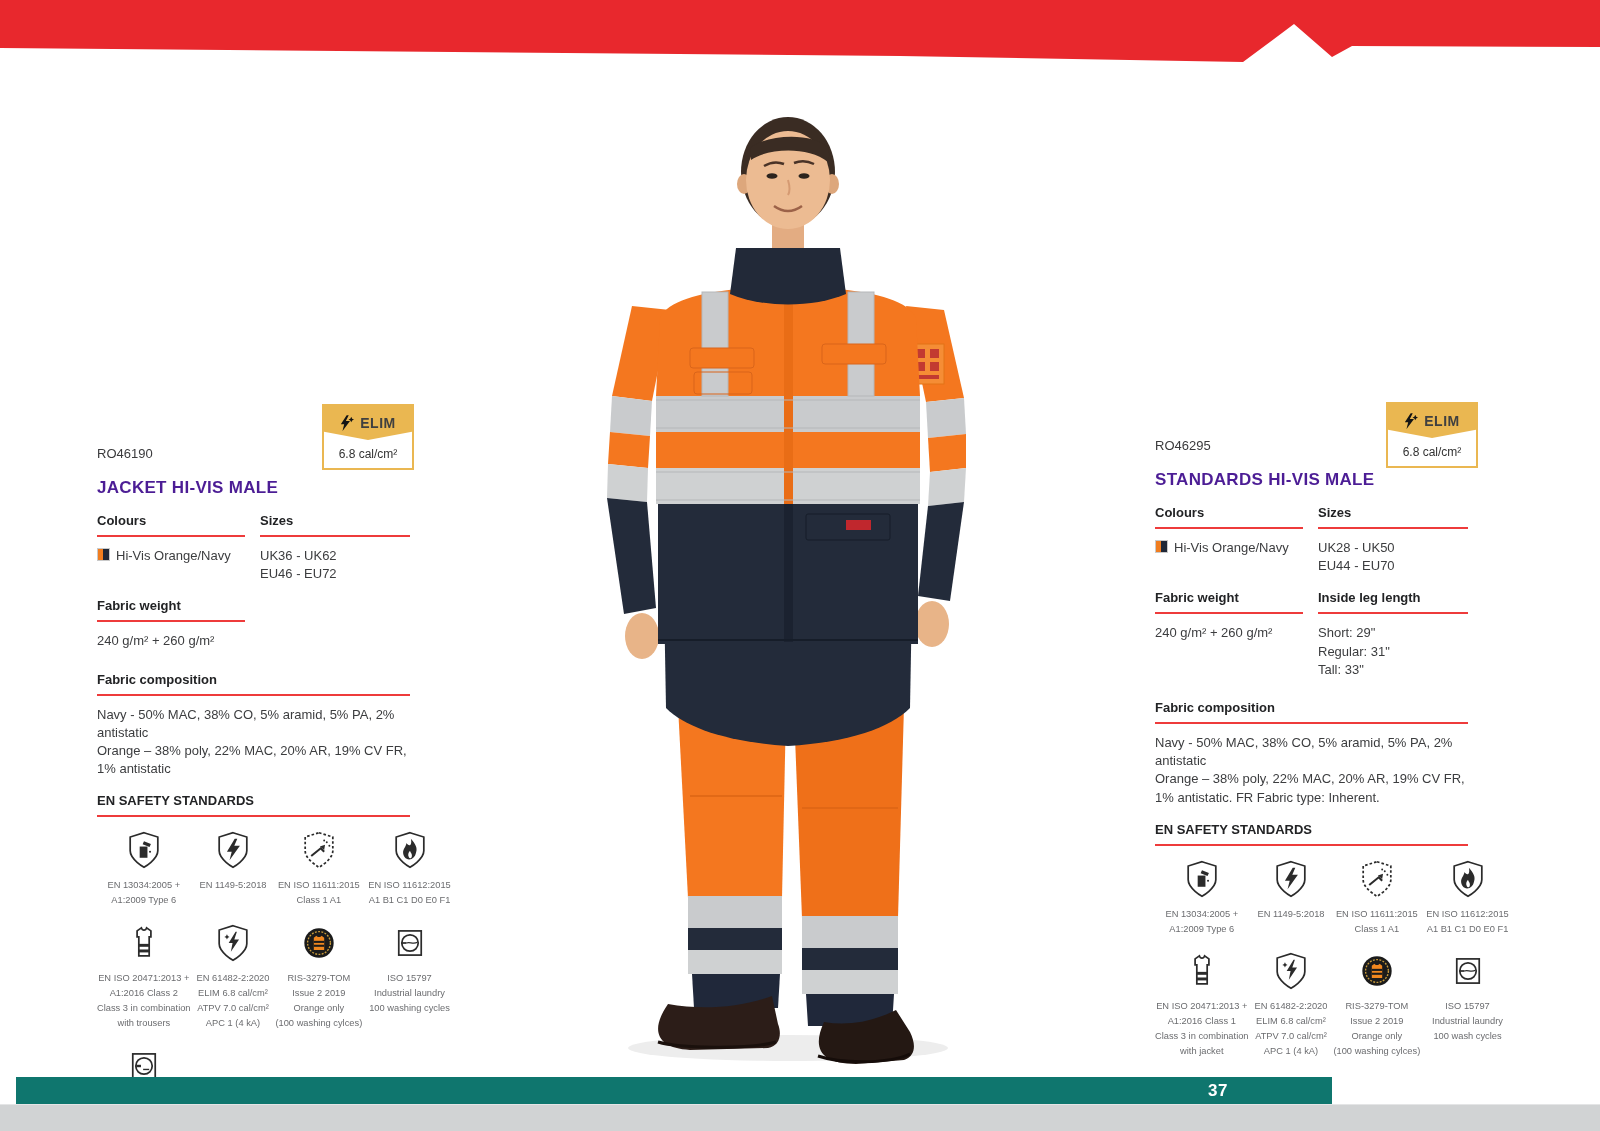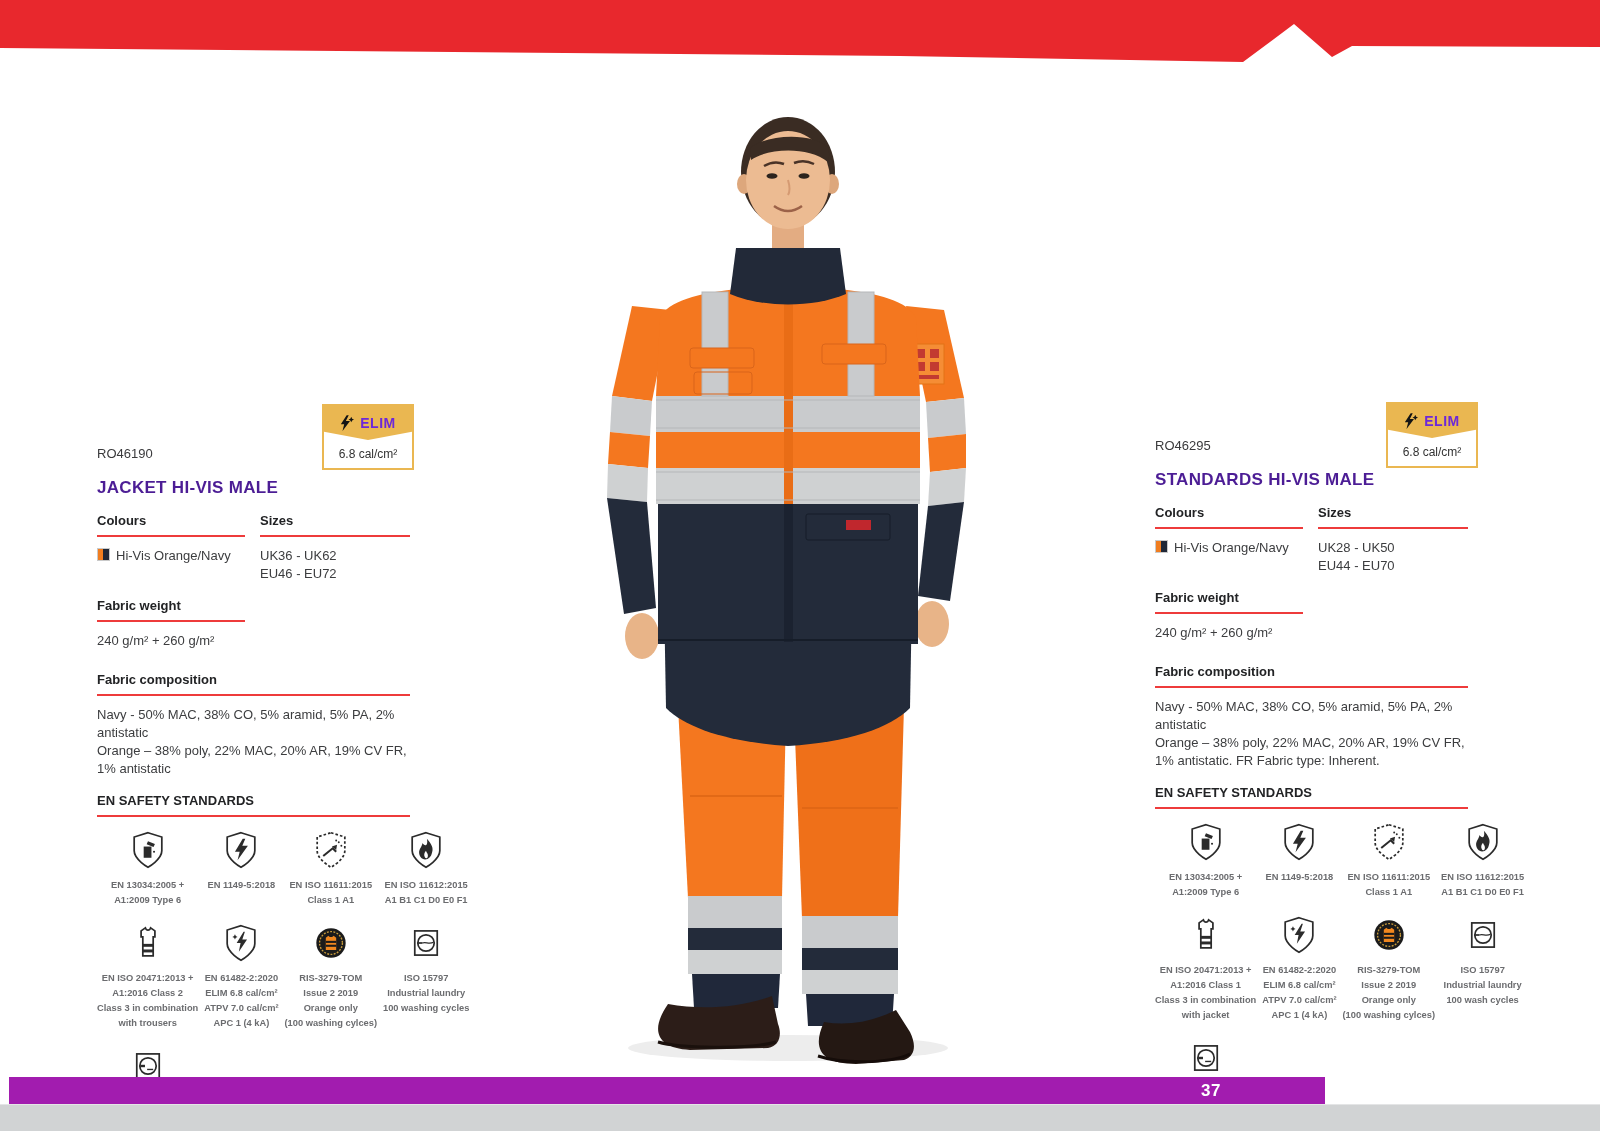--- a/index.html
+++ b/index.html
@@ -3,45 +3,45 @@
 <meta charset="utf-8">
 <style>
   html,body{margin:0;padding:0;}
   body{
     position:relative;width:1600px;height:1131px;overflow:hidden;background:#fff;
     font-family:"Liberation Sans",sans-serif;color:#3c3d3f;
   }
   
   .top-banner{position:absolute;left:0;top:0;width:1600px;height:70px;}
   
-  .footer-dark{position:absolute;left:9px;top:1077px;width:1316px;height:27px;background:#a21caf;
+  .footer-dark{position:absolute;left:16px;top:1077px;width:1316px;height:27px;background:#0f766e;
     display:flex;align-items:center;justify-content:flex-end;}
   .page-number{color:#fff;font-weight:bold;font-size:17px;margin-right:104px;letter-spacing:.5px;}
   .footer-light{position:absolute;left:0;top:1104px;width:1600px;height:27px;background:#d1d3d4;border-top:1px solid #e4e5e6;}
   
   .elim-badge{position:absolute;width:88px;background:#fff;border:2px solid #eab751;}
   .elim-top{height:34px;background:#eab751;display:flex;align-items:center;justify-content:center;gap:5px;
     clip-path:polygon(0 0,100% 0,100% 76%,50% 100%,0 76%);}
-  .elim-label{font-weight:bold;font-size:14px;color:#6d28d9;letter-spacing:.5px;}
+  .elim-label{font-weight:bold;font-size:14px;color:#404040;letter-spacing:.5px;}
   .elim-value{height:28px;display:flex;align-items:center;justify-content:center;font-size:12px;color:#333;}
   
   .panel{position:absolute;width:313px;}
   .p-code{font-size:13px;color:#3a3a3c;margin-bottom:17px;}
   .p-title{font-size:17px;font-weight:800;color:#4c1d95;letter-spacing:.3px;margin-bottom:15px;}
   .cols{display:grid;grid-template-columns:148px 150px;column-gap:15px;}
   .field{margin-bottom:15px;}
   .field-label{font-size:13px;font-weight:bold;color:#222325;padding-bottom:7px;border-bottom:2px solid #ee3b3b;margin-bottom:10px;}
   .field-value{font-size:13px;line-height:1.4;white-space:pre-line;color:#3c3d3f;}
   .swatch{display:inline-block;width:11px;height:11px;vertical-align:-1px;margin-right:6px;border:1px solid #c9c9c9;
     background:linear-gradient(90deg,#f07d20 0 50%,#1f2737 50% 100%);}
   .full{margin-top:6px;}
   .std-grid{display:grid;grid-template-columns:repeat(4,1fr);column-gap:6px;row-gap:16px;margin-top:14px;}
   .std{text-align:center;}
   .std svg{height:38px;width:38px;}
-  .std-caption{font-size:9.3px;color:#6b6c6f;line-height:1.6;white-space:pre;margin-top:5px;font-weight:bold;}
+  .std-caption{font-size:9.3px;color:#6b6c6f;line-height:1.6;white-space:pre;margin-top:5px;}
   .defs{position:absolute;width:0;height:0;overflow:hidden;}
   
   .figure{position:absolute;left:598px;top:96px;}
 </style>
 </head>
 <body>
 
 <svg class="defs" aria-hidden="true">
   <defs>
     <path id="shield-path" d="M20 2 L36 7 V23 C36 33 20 42 20 42 C20 42 4 33 4 23 V7 Z"></path>
@@ -209,20 +209,26 @@
       <div class="field-value"><span class="swatch"></span><span>Hi-Vis Orange/Navy</span></div>
     </div>
     <div class="field">
       <div class="field-label">Sizes</div>
       <div class="field-value">UK28 - UK50
 EU44 - EU70</div>
     </div>
     <div class="field">
       <div class="field-label">Fabric weight</div>
       <div class="field-value">240 g/m² + 260 g/m²</div>
+    </div>
+    <div class="field">
+      <div class="field-label">Inside leg length</div>
+      <div class="field-value">Short: 29"
+Regular: 31"
+Tall: 33"</div>
     </div>
   </div>
   <div class="field full">
     <div class="field-label">Fabric composition</div>
     <div class="field-value">Navy - 50% MAC, 38% CO, 5% aramid, 5% PA, 2% antistatic
 Orange – 38% poly, 22% MAC, 20% AR, 19% CV FR, 1% antistatic. FR Fabric type: Inherent.</div>
   </div>
   <div class="field full">
     <div class="field-label">EN SAFETY STANDARDS</div>
     <div class="std-grid">

